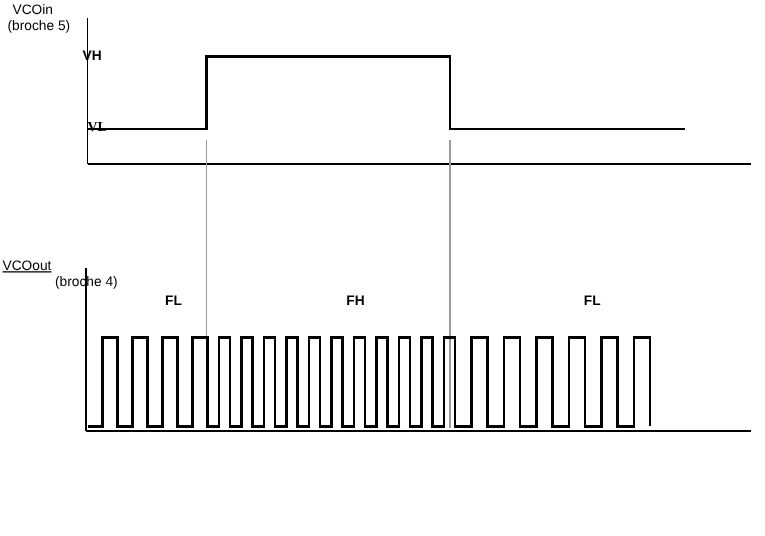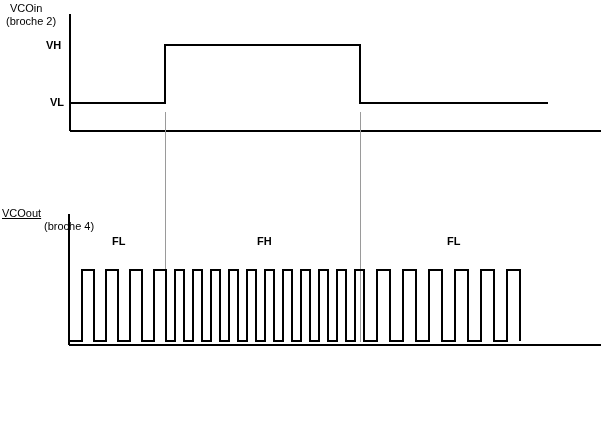--- a/index.html
+++ b/index.html
@@ -11,21 +11,21 @@
     font-family:"Liberation Sans", sans-serif;
     color:#000;
     overflow:hidden;
   }
   .lbl{
     position:absolute;
     font-size:11px;
     line-height:13px;
     white-space:nowrap;
   }
-  .bold{font-weight:bold;}
+  .bold{font-weight:bold;margin-left:20px;}
   .caption{
     position:absolute;
     left:0; right:0;
     top:407px;
     text-align:center;
     font-size:13px;
   }
   #wave-svg{position:absolute;left:0;top:0;}
 </style>
 </head>
@@ -38,23 +38,23 @@
       <line x1="70" y1="131" x2="601" y2="131" stroke="#000000" stroke-width="1.5" shape-rendering="crispEdges"></line>
       <line x1="69" y1="214" x2="69" y2="345" stroke="#000000" stroke-width="1.5" shape-rendering="crispEdges"></line>
       <line x1="69" y1="345" x2="601" y2="345" stroke="#000000" stroke-width="1.5" shape-rendering="crispEdges"></line>
       <line x1="165" y1="112" x2="165" y2="342" stroke="#9a9a9a" stroke-width="1" shape-rendering="crispEdges"></line>
       <line x1="360" y1="112" x2="360" y2="342" stroke="#9a9a9a" stroke-width="1" shape-rendering="crispEdges"></line>
       <path d="M 70 103 L 165 103 L 165 45 L 360 45 L 360 103 L 548 103" fill="none" stroke="#000000" stroke-width="2" stroke-linejoin="miter" shape-rendering="crispEdges"></path>
       <path d="M 70 341 L 82 341 L 82 270 L 94 270 L 94 341 L 106 341 L 106 270 L 118 270 L 118 341 L 130 341 L 130 270 L 142 270 L 142 341 L 154 341 L 154 270 L 166 270 L 166 341 L 175 341 L 175 270 L 184 270 L 184 341 L 193 341 L 193 270 L 202 270 L 202 341 L 211 341 L 211 270 L 220 270 L 220 341 L 229 341 L 229 270 L 238 270 L 238 341 L 247 341 L 247 270 L 256 270 L 256 341 L 265 341 L 265 270 L 274 270 L 274 341 L 283 341 L 283 270 L 292 270 L 292 341 L 301 341 L 301 270 L 310 270 L 310 341 L 319 341 L 319 270 L 328 270 L 328 341 L 337 341 L 337 270 L 346 270 L 346 341 L 355 341 L 355 270 L 364 270 L 364 341 L 377 341 L 377 270 L 390 270 L 390 341 L 403 341 L 403 270 L 416 270 L 416 341 L 429 341 L 429 270 L 442 270 L 442 341 L 455 341 L 455 270 L 468 270 L 468 341 L 481 341 L 481 270 L 494 270 L 494 341 L 507 341 L 507 270 L 520 270 L 520 341" fill="none" stroke="#000000" stroke-width="2" stroke-linejoin="miter" shape-rendering="crispEdges"></path>
     </svg>
 
   <div class="lbl" style="left:10px; top:2px;">VCOin</div>
-  <div class="lbl" style="left:6px; top:15px;">(broche 2)</div>
+  <div class="lbl" style="left:6px; top:15px;">(broche 5)</div>
   <div class="lbl bold" style="left:46px; top:39px;">VH</div>
-  <div class="lbl bold" style="left:50px; top:96px;">VL</div>
+  <div class="lbl bold" style="left:50px; top:96px;font-family:Liberation Serif, serif;">VL</div>
 
   <div class="lbl" style="left:2px; top:207px;text-decoration:underline;">VCOout</div>
   <div class="lbl" style="left:4px; top:220px;margin-left:40px;">(broche 4)</div>
   <div class="lbl bold" style="left:112px; top:235px;">FL</div>
   <div class="lbl bold" style="left:257px; top:235px;">FH</div>
   <div class="lbl bold" style="left:447px; top:235px;">FL</div>
 
 
 </div>
 

